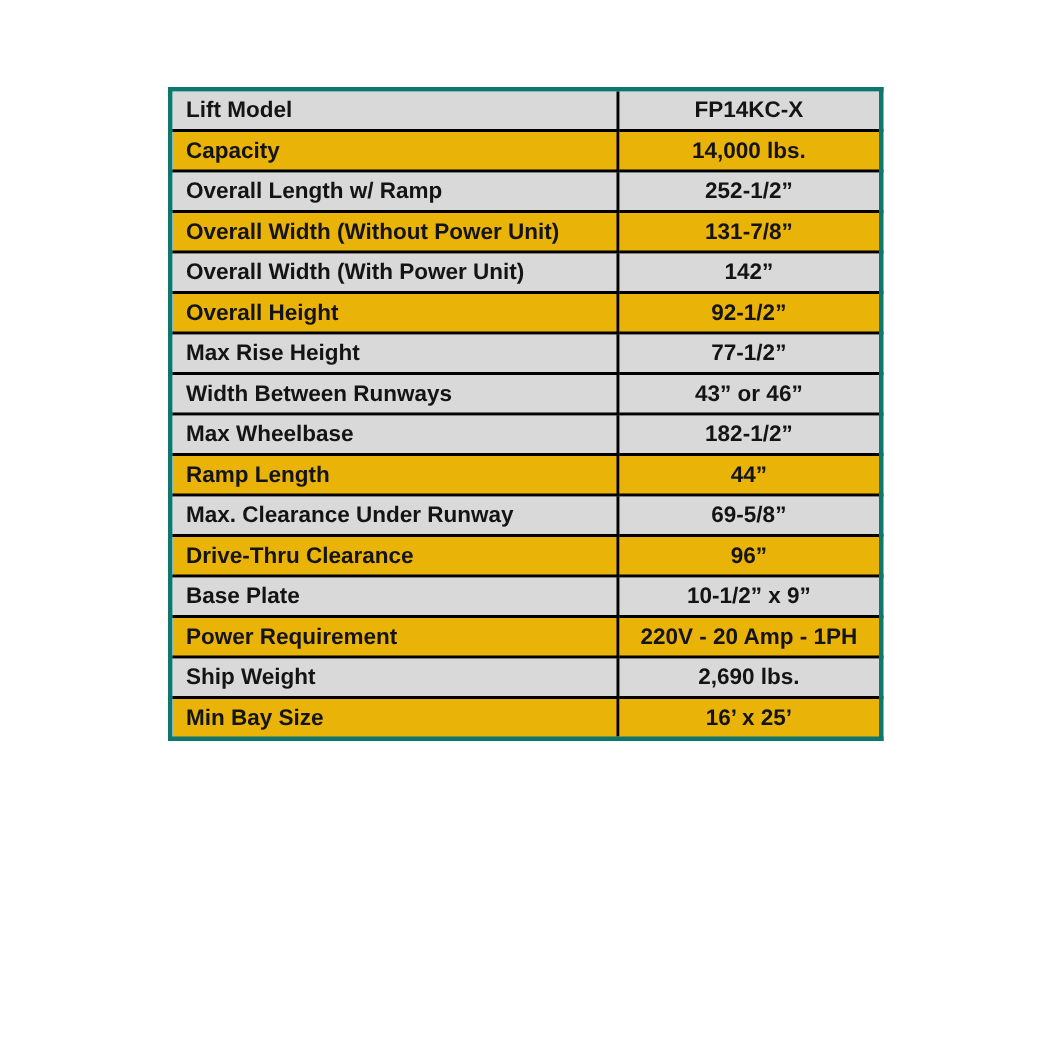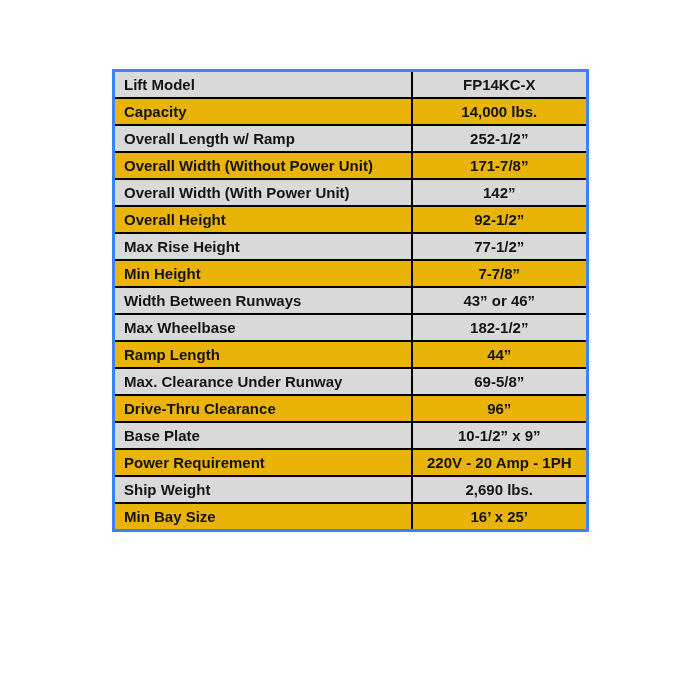--- a/index.html
+++ b/index.html
@@ -15,25 +15,25 @@
     -webkit-font-smoothing: antialiased;
   }
   .canvas {
     position: absolute;
     inset: 0;
     background: #ffffff;
   }
   table.spec-table {
     position: absolute;
     left: 112px;
-    top: 69px;
+    top: 58px;
     border-collapse: collapse;
     table-layout: fixed;
     width: 474px;
-    border: 3px solid #3b82f6;
+    border: 3px solid #0f766e;
   }
   table.spec-table td {
     border: 2px solid #000000;
     height: 25px;
     font-size: 15px;
     color: #141414;
     background: #eab308;
     overflow: hidden;
     white-space: nowrap;
   }
@@ -72,37 +72,33 @@
         <tr>
           <td class="label-cell">Capacity</td>
           <td class="value-cell">14,000 lbs.</td>
         </tr>
         <tr class="alt">
           <td class="label-cell">Overall Length w/ Ramp</td>
           <td class="value-cell">252-1/2”</td>
         </tr>
         <tr>
           <td class="label-cell">Overall Width (Without Power Unit)</td>
-          <td class="value-cell">171-7/8”</td>
+          <td class="value-cell">131-7/8”</td>
         </tr>
         <tr class="alt">
           <td class="label-cell">Overall Width (With Power Unit)</td>
           <td class="value-cell">142”</td>
         </tr>
         <tr>
           <td class="label-cell">Overall Height</td>
           <td class="value-cell">92-1/2”</td>
         </tr>
         <tr class="alt">
           <td class="label-cell">Max Rise Height</td>
           <td class="value-cell">77-1/2”</td>
-        </tr>
-        <tr>
-          <td class="label-cell">Min Height</td>
-          <td class="value-cell">7-7/8”</td>
         </tr>
         <tr class="alt">
           <td class="label-cell">Width Between Runways</td>
           <td class="value-cell">43” or 46”</td>
         </tr>
         <tr class="alt">
           <td class="label-cell">Max Wheelbase</td>
           <td class="value-cell">182-1/2”</td>
         </tr>
         <tr>

